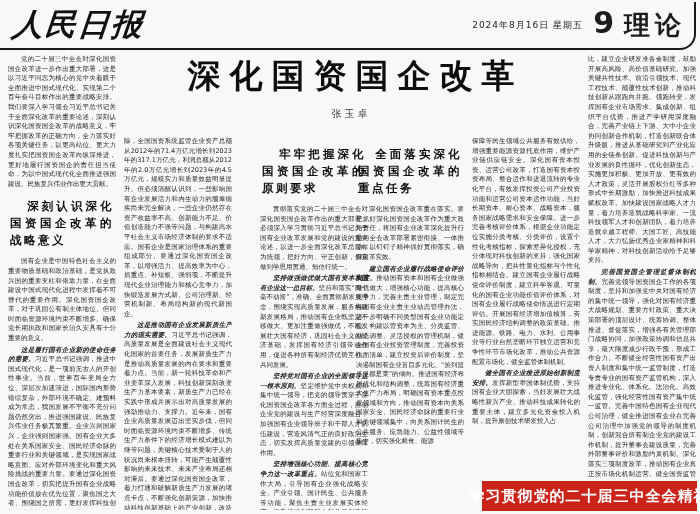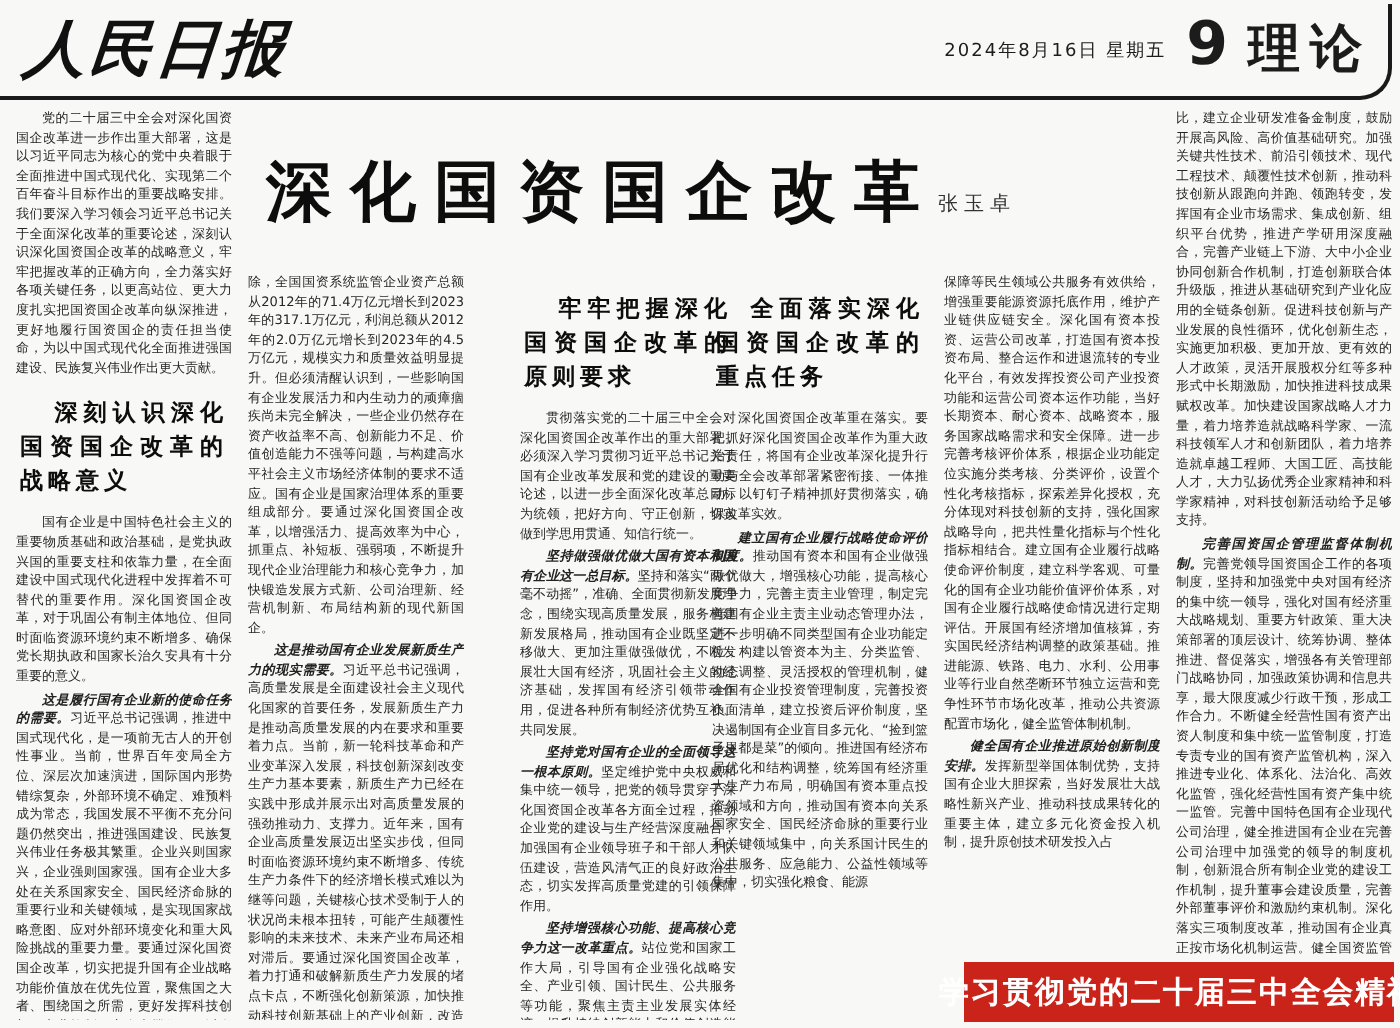--- a/index.html
+++ b/index.html
@@ -22,21 +22,21 @@
   }
   .header-right{
     position:absolute;right:14px;top:8px;display:flex;align-items:flex-end;gap:10px;margin-left:19px;
   }
   .date-line{font-size:9px;letter-spacing:1px;padding-bottom:7px;white-space:nowrap;}
   .page-no{font-size:30px;font-weight:bold;line-height:1;padding-bottom:1px;}
   .section-name{font-size:26px;font-weight:bold;letter-spacing:5px;line-height:1.05;white-space:nowrap;}
   
   .headline-box{
     position:absolute;left:124px;top:57px;width:454px;height:78px;
-    display:flex;flex-direction:row;align-items:center;justify-content:flex-start;
+    display:flex;flex-direction:column;align-items:center;justify-content:flex-start;
   }
   .headline{
     font-size:33px;font-weight:900;letter-spacing:9px;line-height:1.15;
     color:#0d0d0d;white-space:nowrap;text-indent:9px;
   }
   .author{font-size:10px;letter-spacing:3px;margin-top:12px;color:#333;}
   
   .col{
     position:absolute;width:108px;overflow:hidden;
     font-size:6.5px;line-height:9.6px;text-align:justify;

